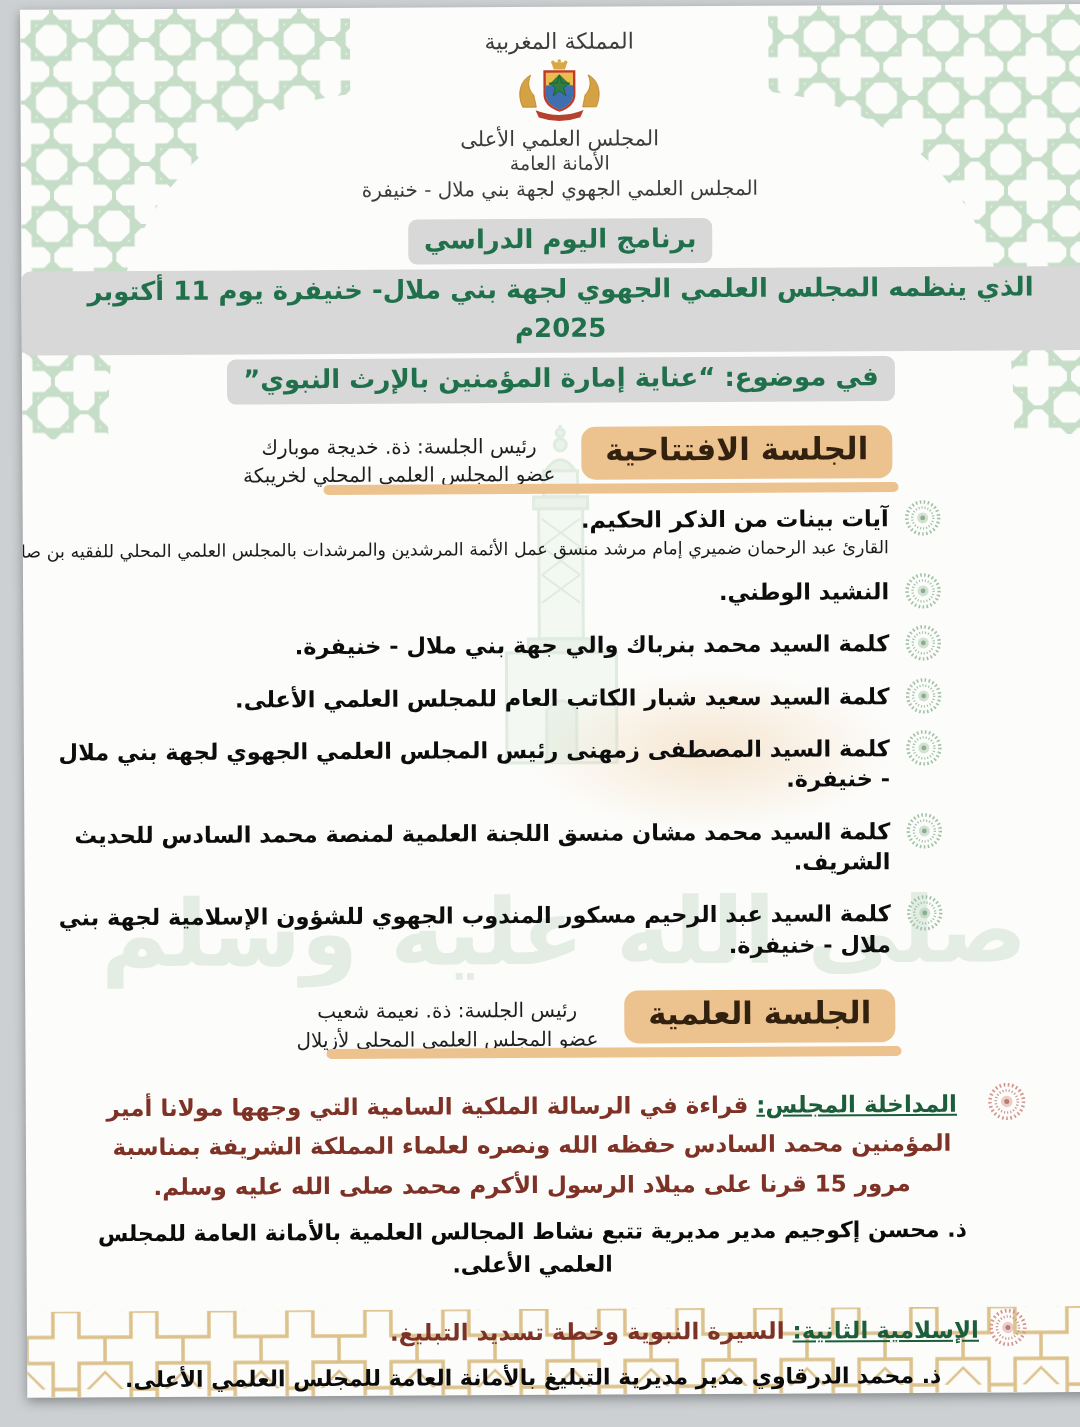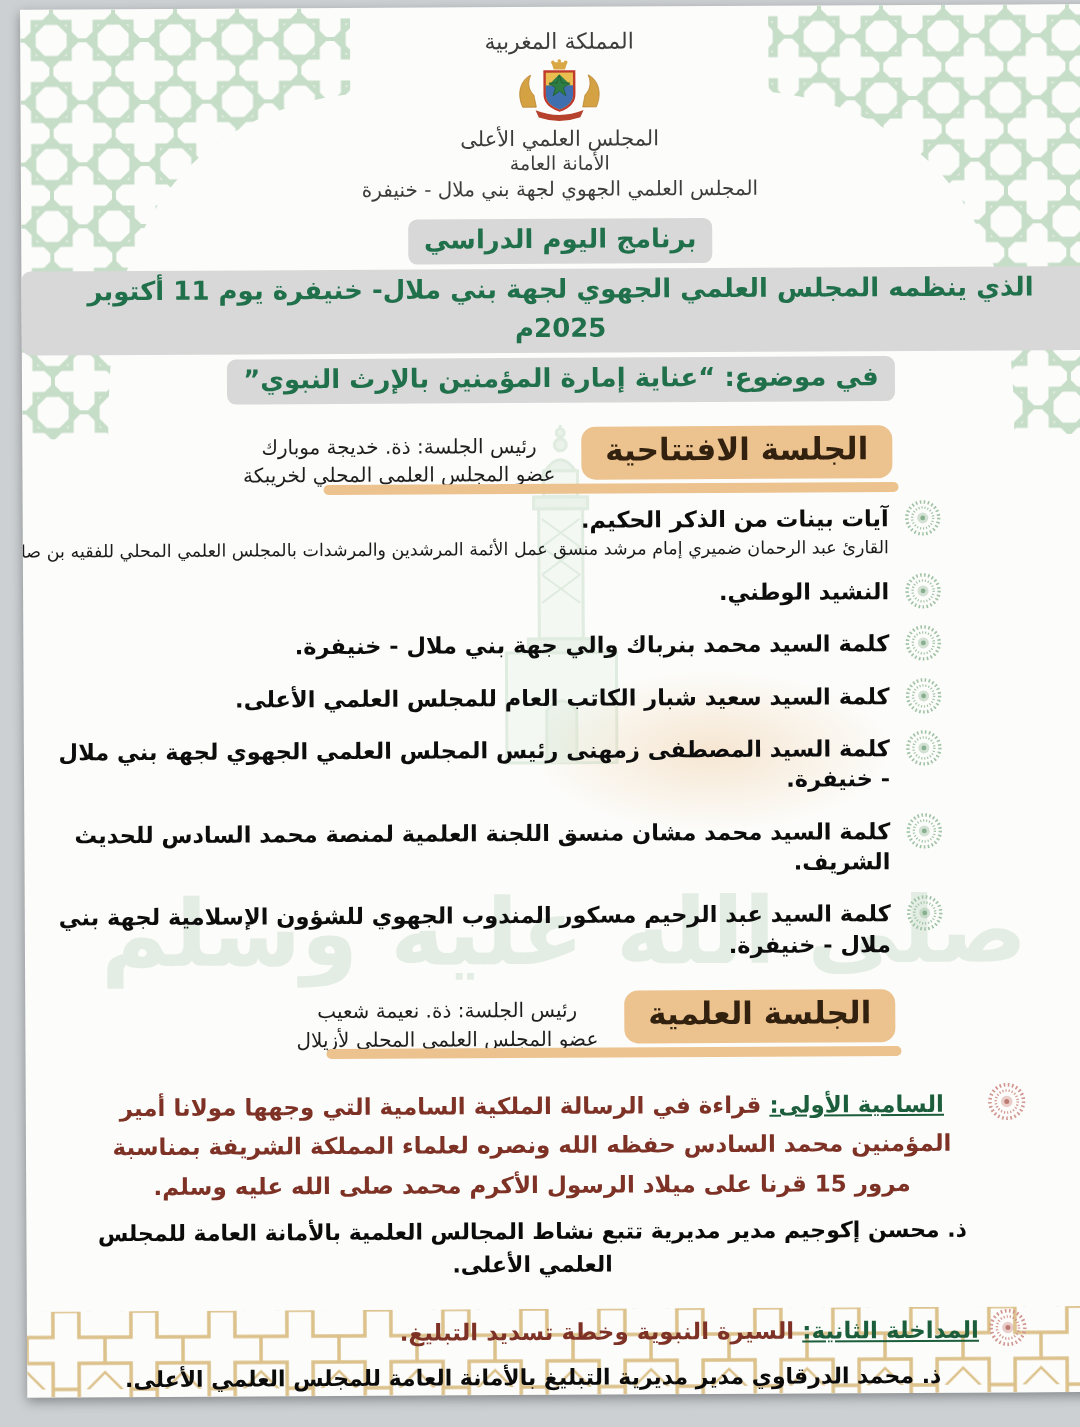--- a/index.html
+++ b/index.html
@@ -255,37 +255,37 @@
       <div class="inter" style="margin-top:34px">
         <svg class="rosette" width="42" height="42" viewBox="0 0 40 40">
           <g fill="none" stroke="#d2958f">
               <circle cx="20" cy="20" r="16" stroke-width="3.4" stroke-dasharray="1.6 2.4"></circle>
               <circle cx="20" cy="20" r="10.5" stroke-width="2.4" stroke-dasharray="1.1 1.9"></circle>
             </g>
           <circle cx="20" cy="20" r="5.5" fill="#d2958f" opacity=".45"></circle>
             <circle cx="20" cy="20" r="2.4" fill="#bd7a73"></circle>
         </svg>
         <div class="inter-text">
-          <span class="inter-label">السامية الأولى:</span>
+          <span class="inter-label">المداخلة المجلس:</span>
           <span>قراءة في الرسالة الملكية السامية التي وجهها مولانا أمير المؤمنين محمد السادس حفظه الله ونصره لعلماء المملكة الشريفة بمناسبة مرور 15 قرنا على ميلاد الرسول الأكرم محمد صلى الله عليه وسلم.</span>
         </div>
         <div class="speaker">ذ. محسن إكوجيم مدير مديرية تتبع نشاط المجالس العلمية بالأمانة العامة للمجلس العلمي الأعلى.</div>
       </div>
 
       <div class="inter" style="margin-top:32px">
         <svg class="rosette" width="42" height="42" viewBox="0 0 40 40">
           <g fill="none" stroke="#d2958f">
               <circle cx="20" cy="20" r="16" stroke-width="3.4" stroke-dasharray="1.6 2.4"></circle>
               <circle cx="20" cy="20" r="10.5" stroke-width="2.4" stroke-dasharray="1.1 1.9"></circle>
             </g>
           <circle cx="20" cy="20" r="5.5" fill="#d2958f" opacity=".45"></circle>
             <circle cx="20" cy="20" r="2.4" fill="#bd7a73"></circle>
         </svg>
         <div class="inter-text right">
-          <span class="inter-label">المداخلة الثانية:</span>
+          <span class="inter-label">الإسلامية الثانية:</span>
           <span>السيرة النبوية وخطة تسديد التبليغ.</span>
         </div>
         <div class="speaker">ذ. محمد الدرقاوي مدير مديرية التبليغ بالأمانة العامة للمجلس العلمي الأعلى.</div>
       </div>
 
     </div>
   </div>
 </div>
 
 </body></html>

